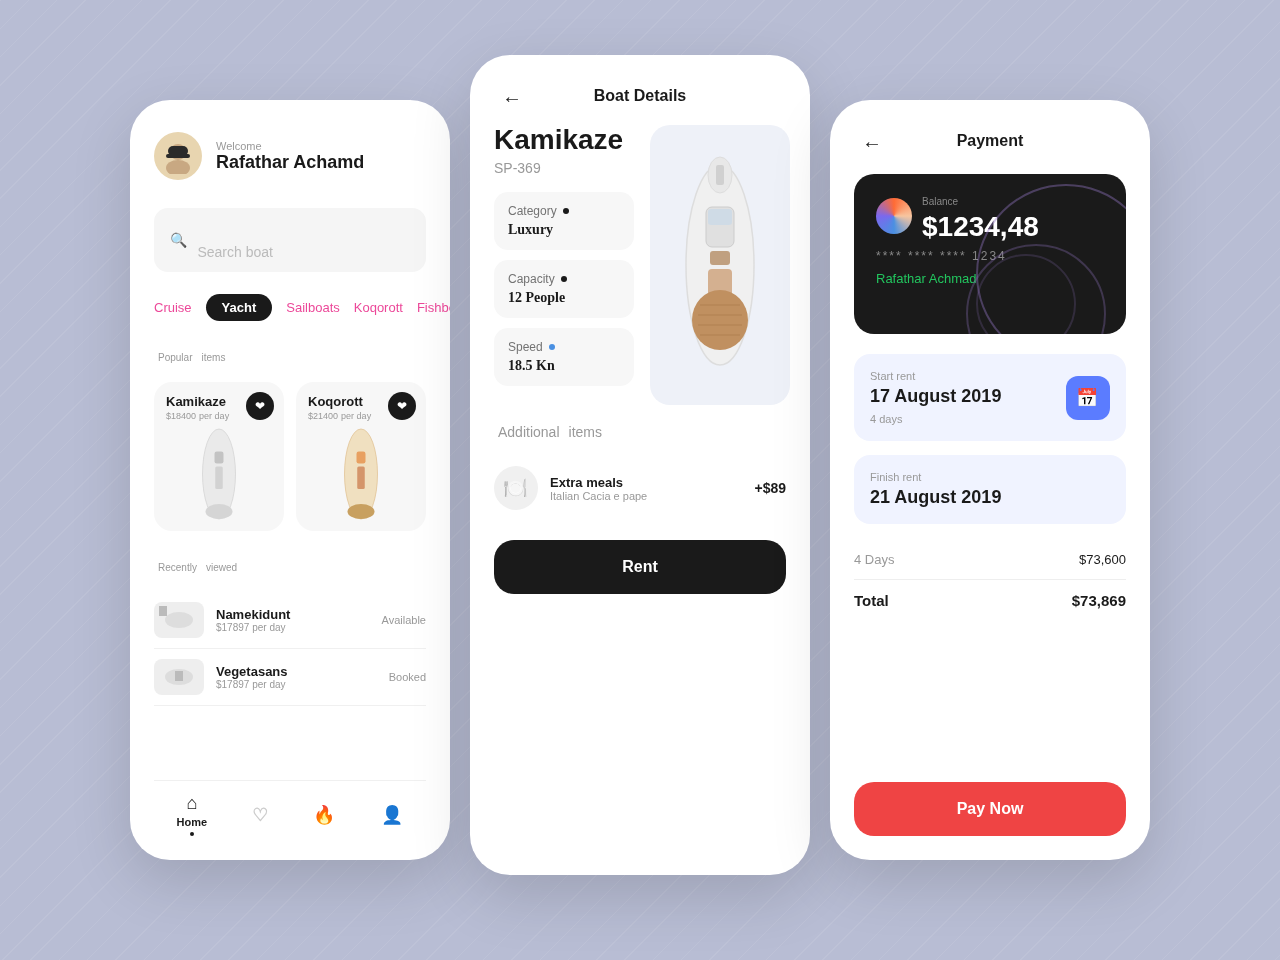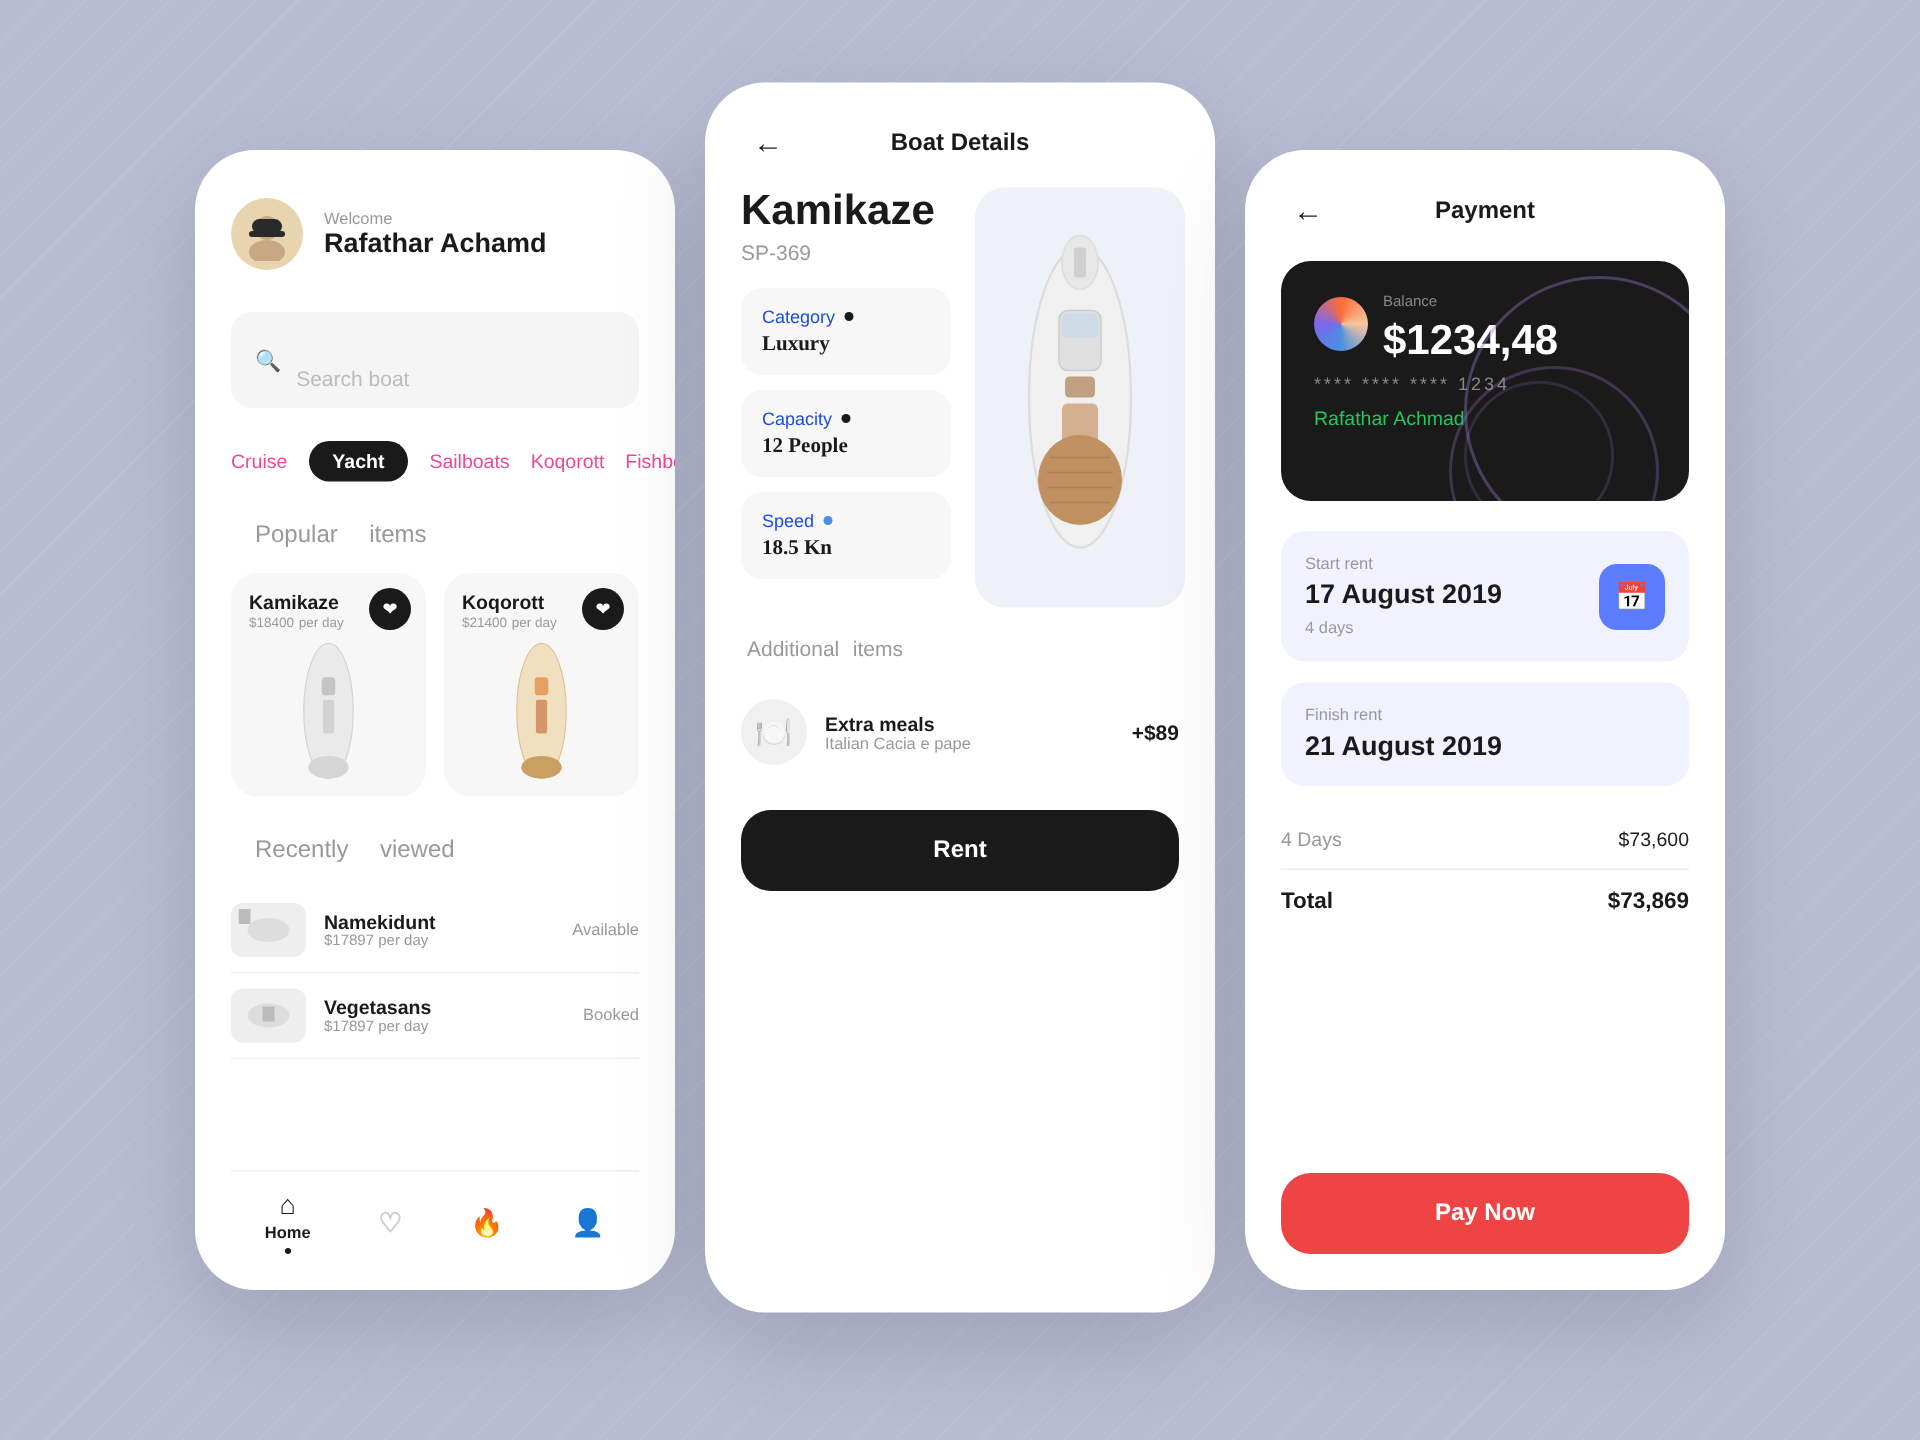--- a/index.html
+++ b/index.html
@@ -125,22 +125,22 @@
     .section-title {
       font-size: 18px;
       font-weight: 700;
       color: #1a1a1a;
       margin-bottom: 16px;
     }
 
     .section-title span {
       font-weight: 400;
       color: #999;
-      font-size: 16px;
-      margin-left: 16px;
+      font-size: 10px;
+      margin-left: 4px;
     }
 
     .popular-grid {
       display: flex;
       gap: 12px;
       margin-bottom: 24px;
       overflow: hidden;
     }
 
     .popular-card {
@@ -355,21 +355,21 @@
     .spec-card {
       background: #f7f7f7;
       border-radius: 14px;
       padding: 12px 14px;
       margin-bottom: 10px;
       min-width: 140px;
     }
 
     .spec-label {
       font-size: 12px;
-      color: #1d4ed8;
+      color: #737373;
       display: flex;
       align-items: center;
       gap: 6px;
       margin-bottom: 4px;
     }
 
     .spec-dot {
       width: 6px;
       height: 6px;
       border-radius: 50%;

